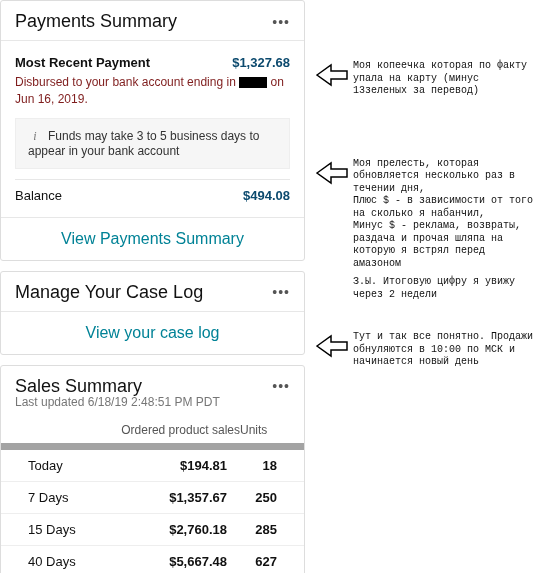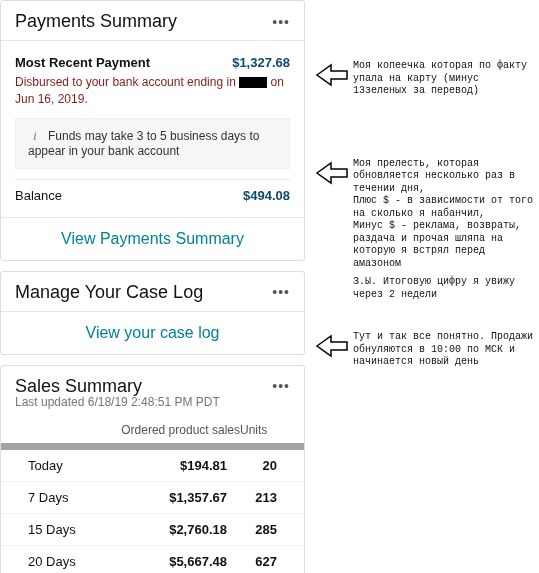--- a/index.html
+++ b/index.html
@@ -189,34 +189,34 @@
     <div class="sub-muted">Last updated 6/18/19 2:48:51 PM PDT</div>
     <div class="sales-head">
       <span class="c1"></span>
       <span class="c2">Ordered product sales</span>
       <span class="c3">Units</span>
     </div>
     <div id="sales-rows">
         <div class="sales-row">
           <span class="c1">Today</span>
           <span class="c2">$194.81</span>
-          <span class="c3">20</span>
+          <span class="c3">18</span>
         </div>
         <div class="sales-row">
           <span class="c1">7 Days</span>
           <span class="c2">$1,357.67</span>
-          <span class="c3">213</span>
+          <span class="c3">250</span>
         </div>
         <div class="sales-row">
           <span class="c1">15 Days</span>
           <span class="c2">$2,760.18</span>
           <span class="c3">285</span>
         </div>
         <div class="sales-row">
-          <span class="c1">20 Days</span>
+          <span class="c1">40 Days</span>
           <span class="c2">$5,667.48</span>
           <span class="c3">627</span>
         </div>
       </div>
   </div>
 
 </div>
 
 <div class="right-col">
 

